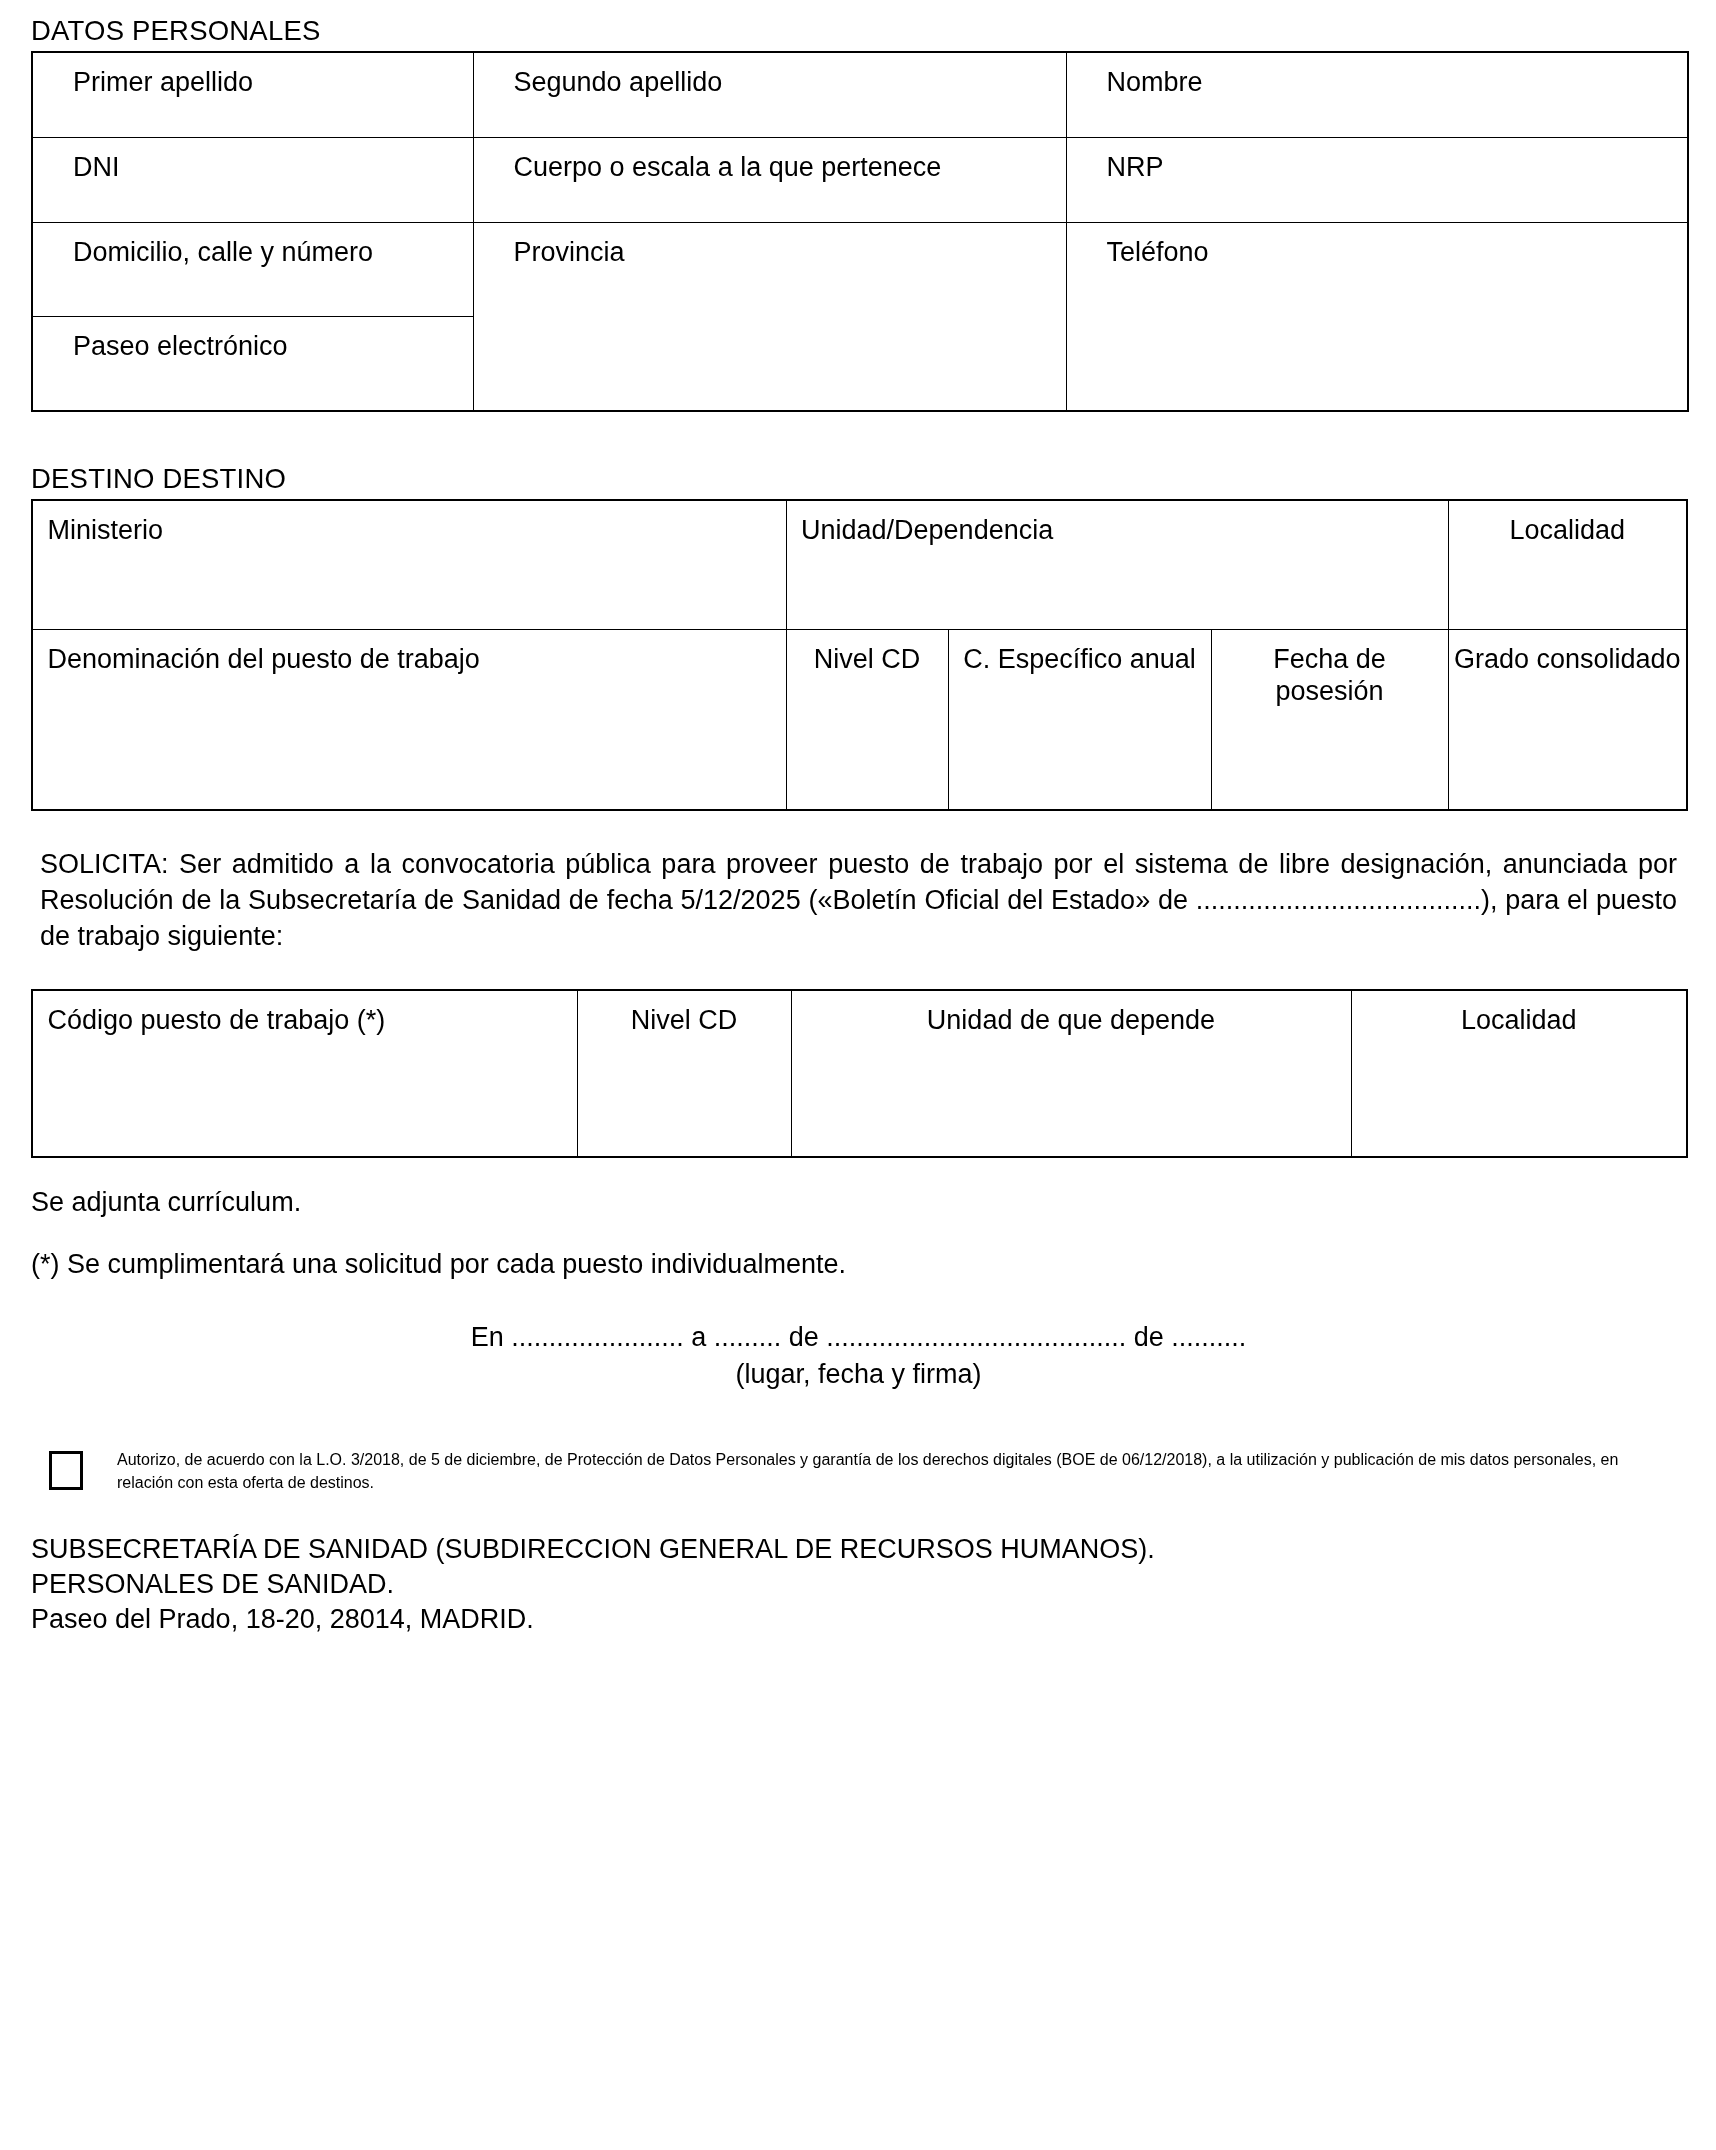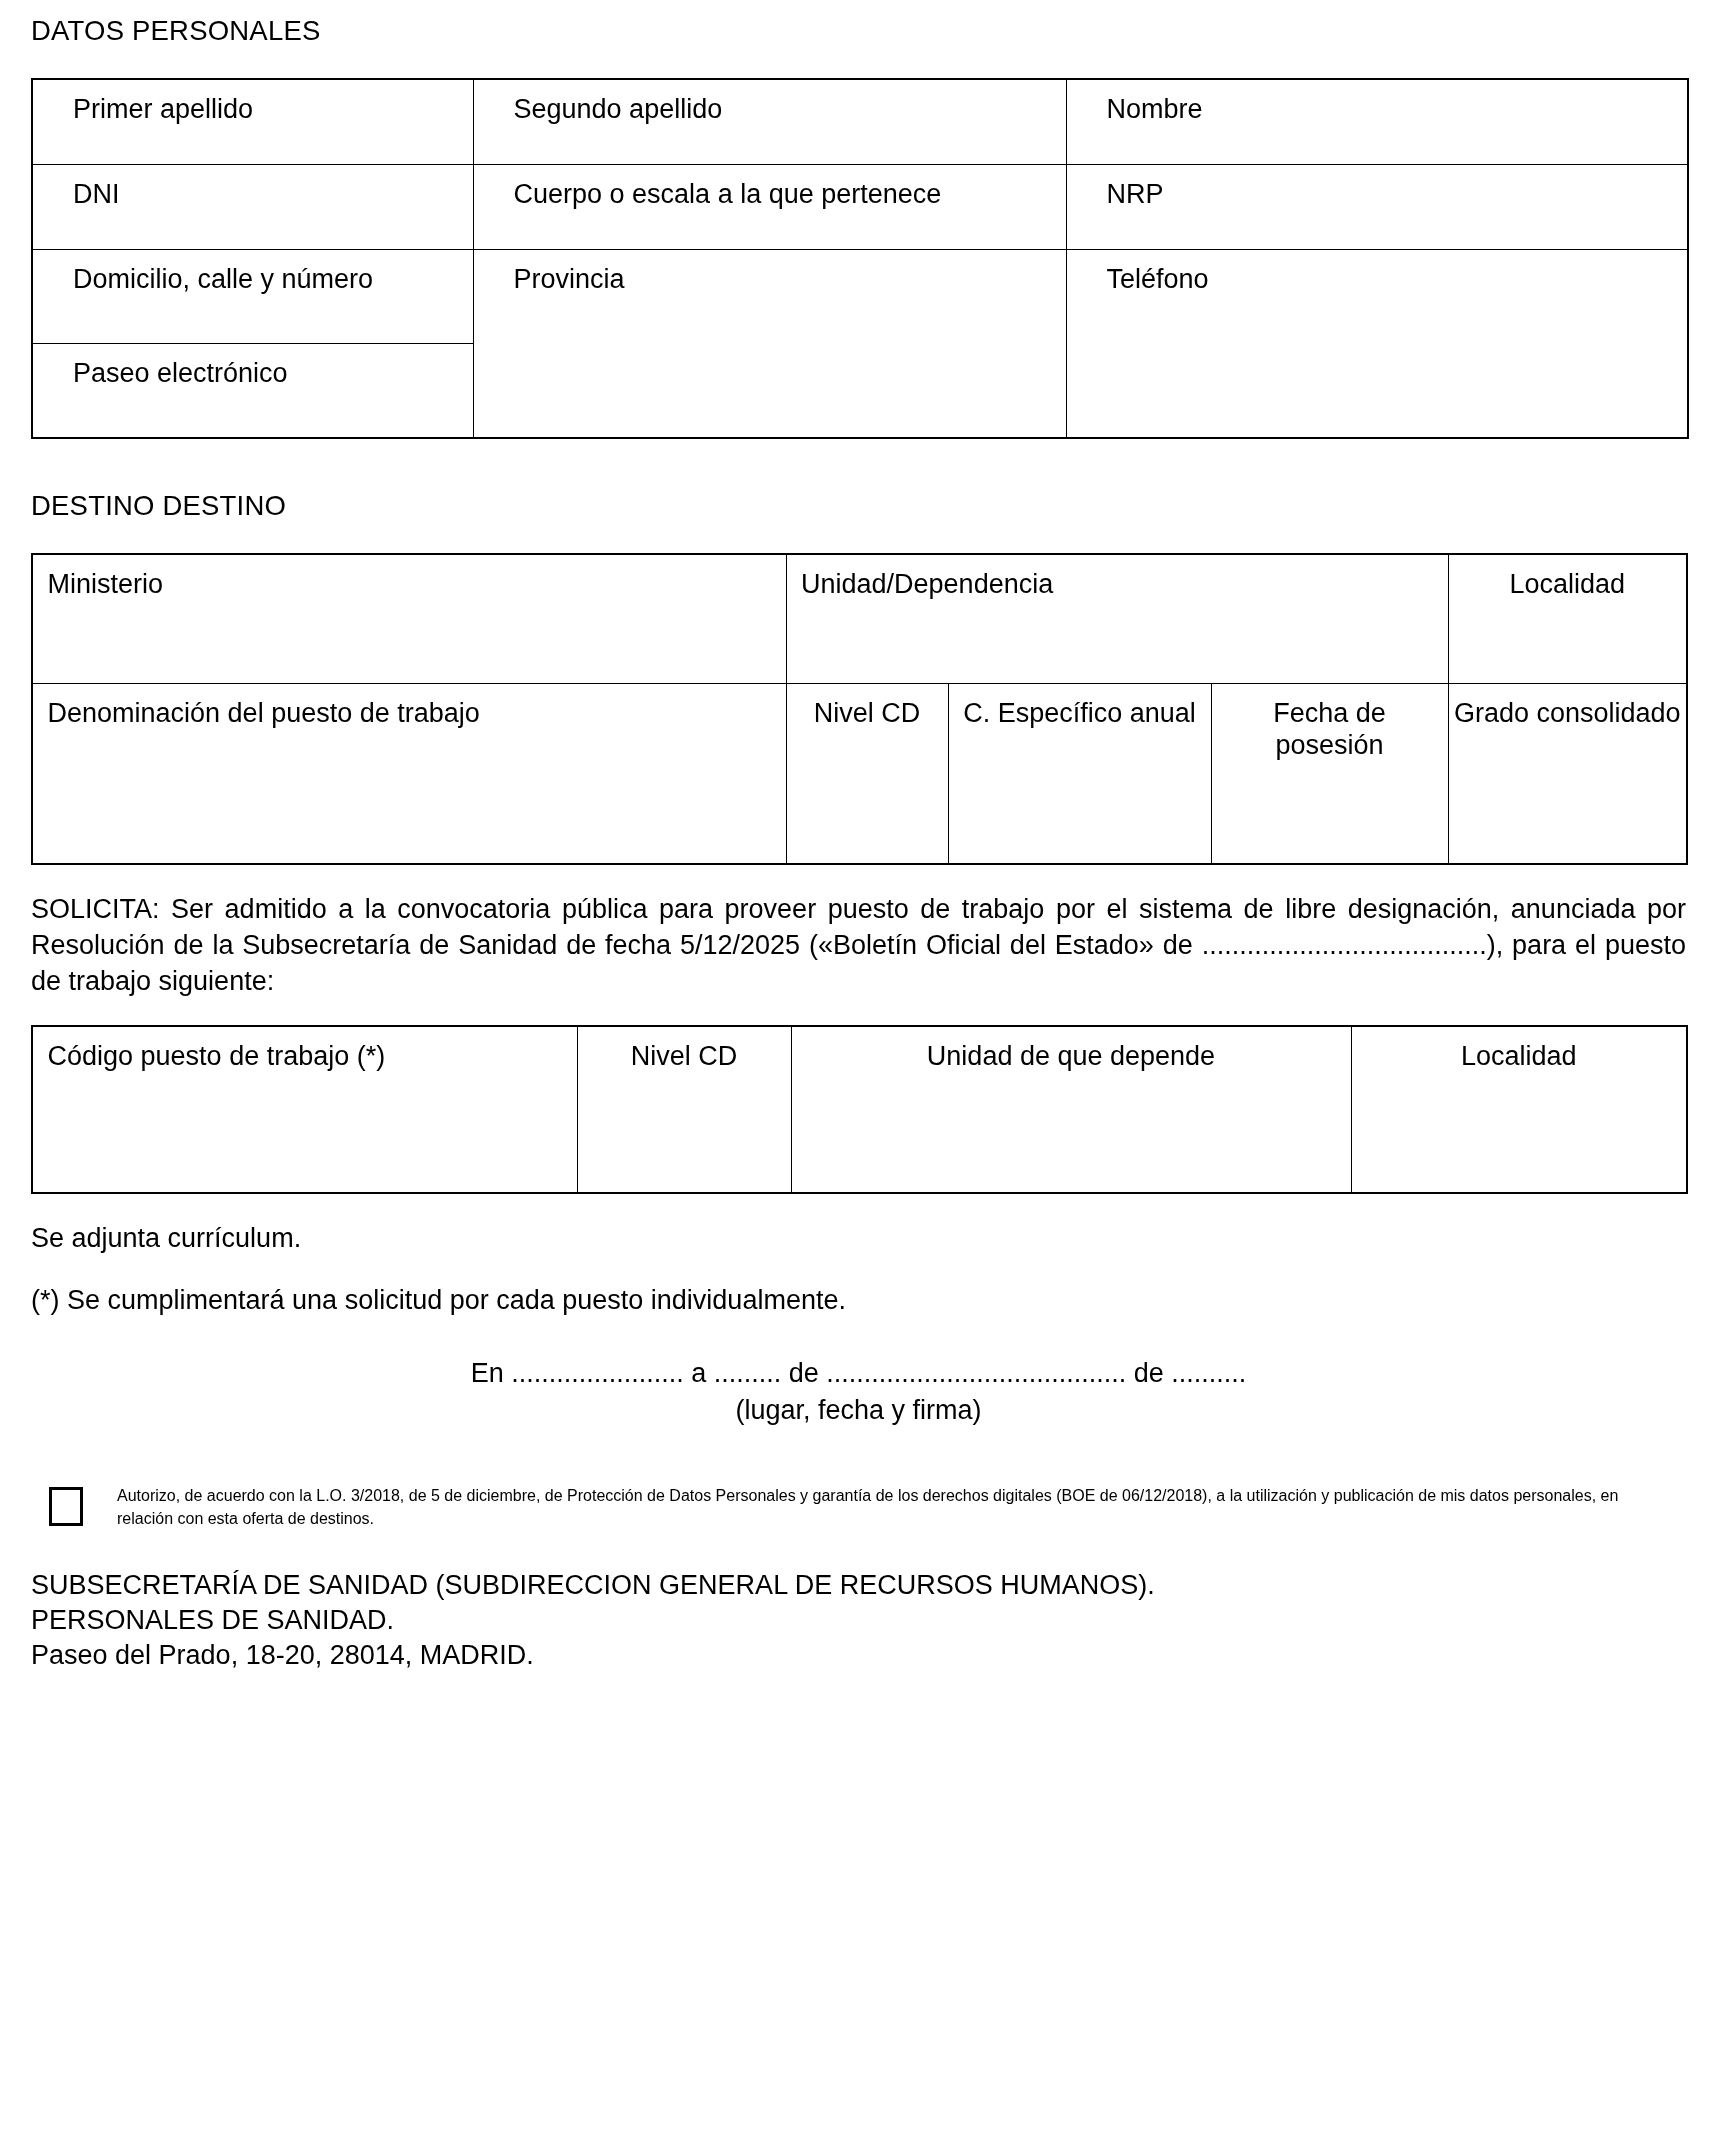--- a/index.html
+++ b/index.html
@@ -21,21 +21,21 @@
     box-sizing: border-box;
     padding: 0 31px;
   }
 
   
   .section-heading {
     font-size: 27.5px;
     line-height: 32px;
     letter-spacing: 0.2px;
     padding-top: 14.5px;
-    padding-bottom: 31px;
+    padding-bottom: 4px;
   }
 
   
   .frame {
     border: 2.4px solid #000;
     border-collapse: collapse;
     width: 100%;
     table-layout: fixed;
   }
   .frame td {
@@ -54,21 +54,21 @@
   
   table.t-datos { margin-bottom: 0; }
   table.t-datos td { height: 71px; padding-left: 40px; }
   .row-h-1 { height: 103px; }
 
   
   .para {
     font-size: 27px;
     line-height: 36px;
     text-align: justify;
-    margin: 0;
+    margin: 9px;
   }
   .para-just { text-align: justify; text-align-last: left; }
   .spacer-lg { height: 37px; }
   .spacer-md { height: 26px; }
   .spacer-sm { height: 18px; }
 
   .plain {
     font-size: 27px;
     line-height: 36px;
   }

